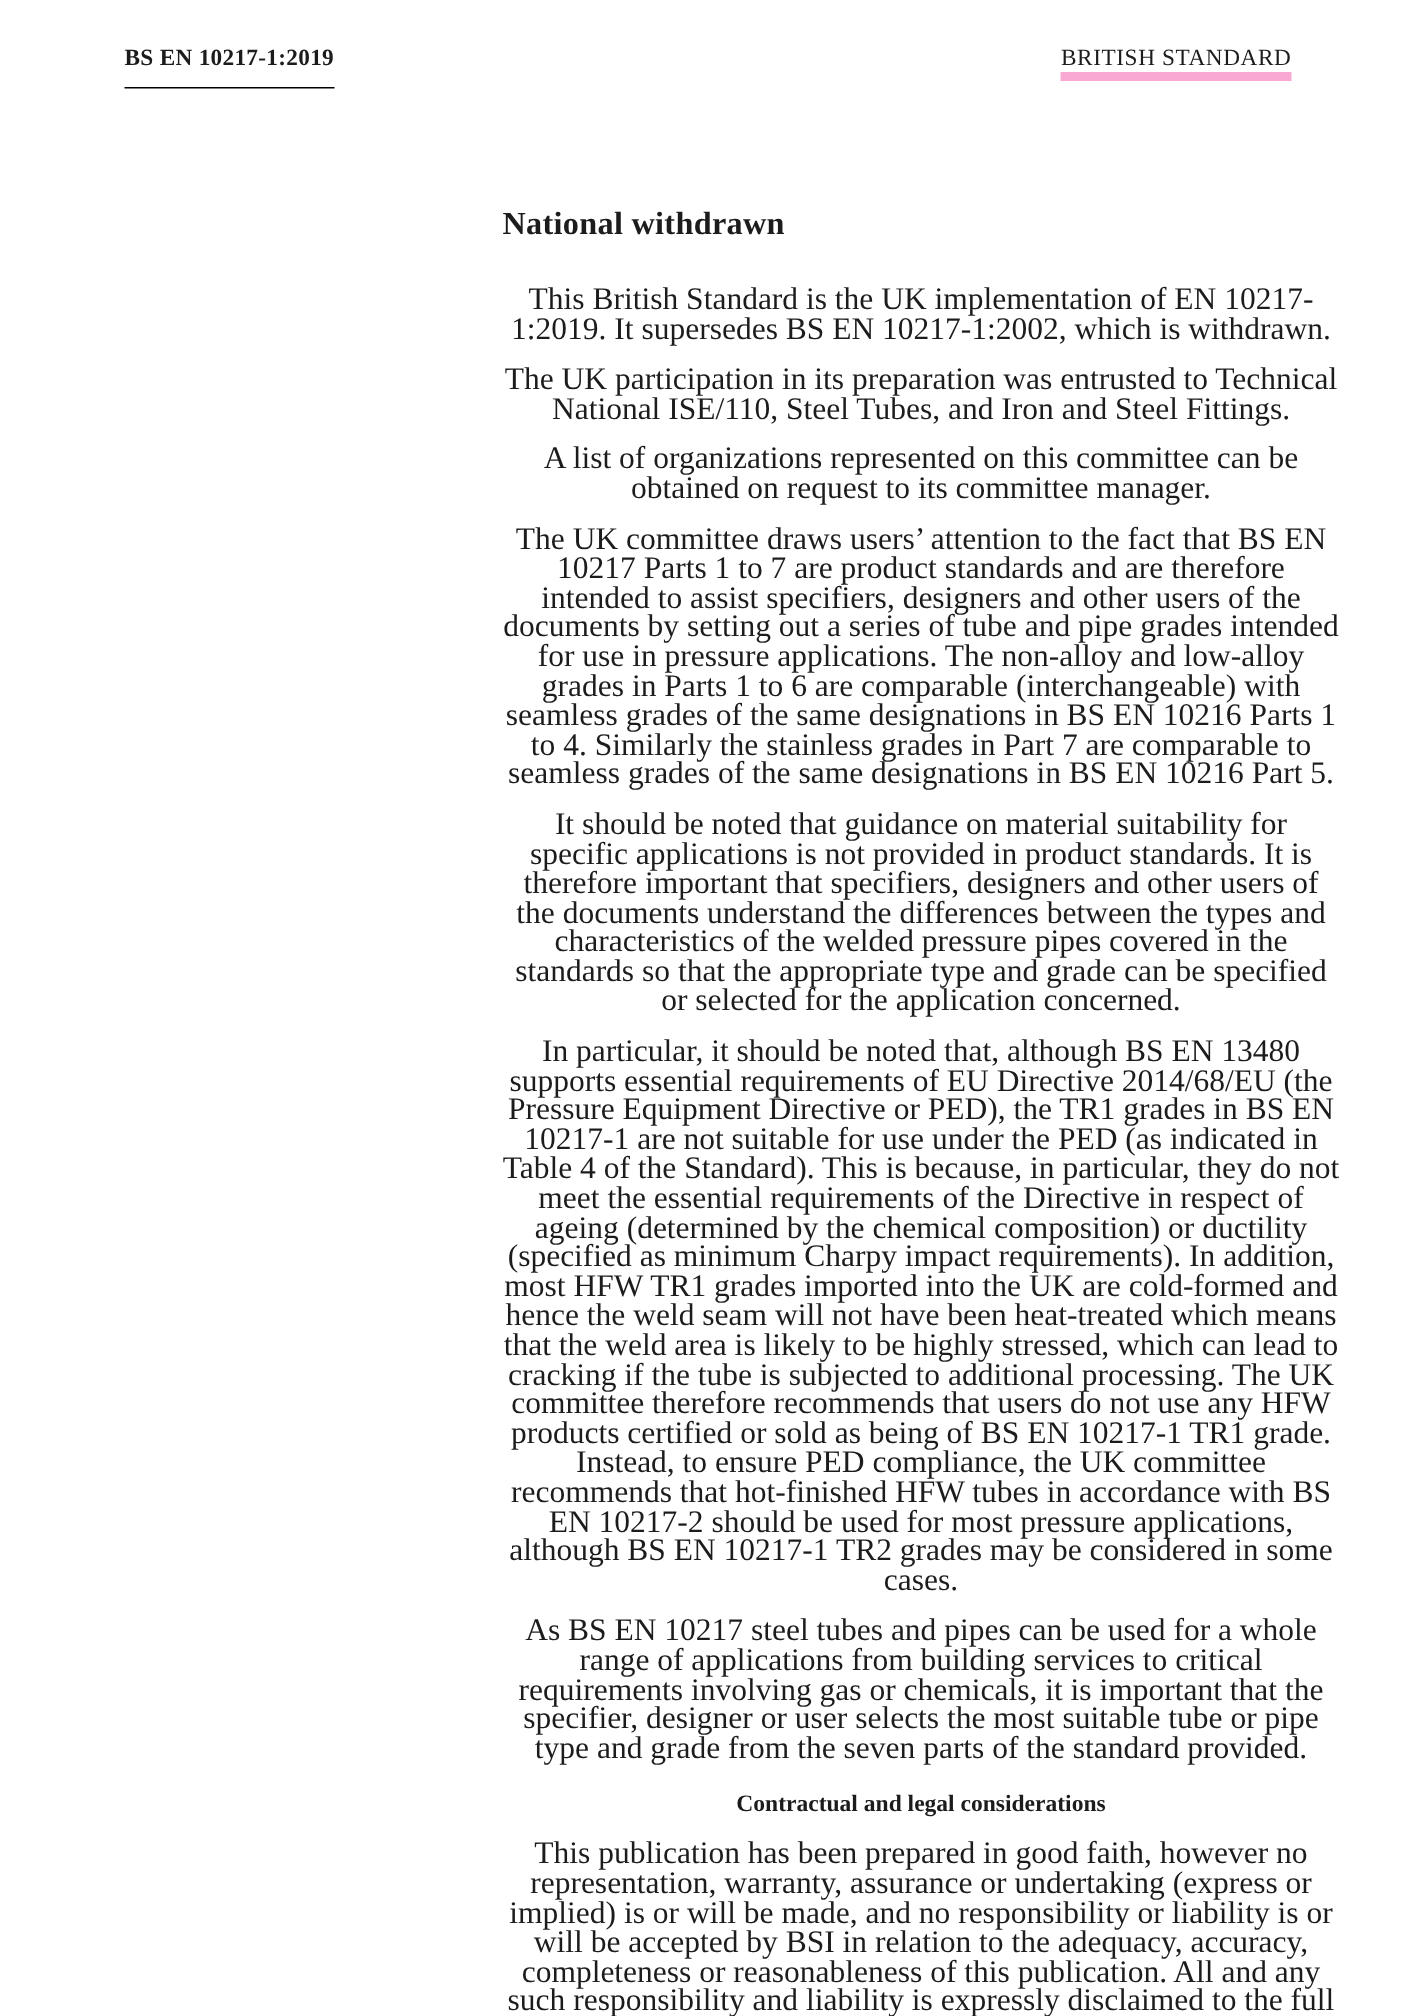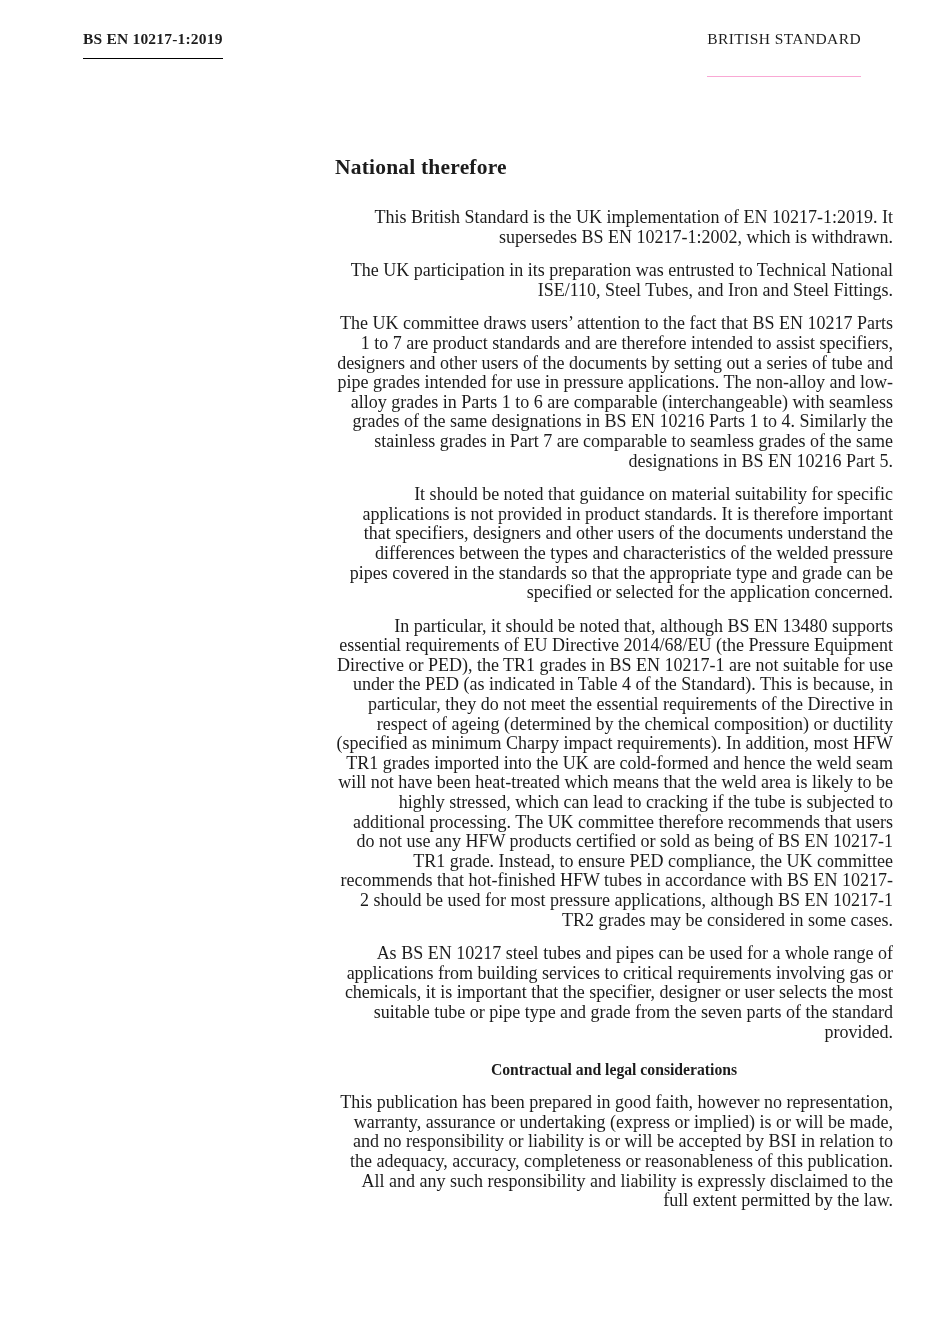--- a/index.html
+++ b/index.html
@@ -31,65 +31,66 @@
     font-weight: bold;
     font-size: 15.5px;
     letter-spacing: 0.2px;
     border-bottom: 1px solid #000;
     padding-bottom: 10px;
   }
   .standard-label {
     font-weight: normal;
     font-size: 15.5px;
     letter-spacing: 0.4px;
-    border-bottom: 1px solid #f9a8d4;
-    padding-bottom: 28px;
+    border-bottom: 6px solid #f9a8d4;
+    padding-bottom: 0;
   }
   .content {
     width: 558px;
     margin-left: 310px;
     margin-top: 78px;
   }
   .content h1 {
     font-size: 21.5px;
     font-weight: bold;
     letter-spacing: 0.2px;
     margin-bottom: 28px;
   }
   .content p {
-    font-size: 18px;
+    font-size: 21px;
     line-height: 19.6px;
     margin-bottom: 14px;
-    text-align: right;
+    text-align: center;
   }
   .content h2 {
     font-size: 15.7px;
     font-weight: bold;
     margin-top: 19px;
     margin-bottom: 14px;
     text-align: center;
   }
 </style>
 </head>
 <body>
 
 <div class="page">
 
   <header class="page-header">
     <span class="doc-number">BS EN 10217-1:2019</span>
     <span class="standard-label">BRITISH STANDARD</span>
   </header>
 
   <main class="content">
-    <h1>National therefore</h1>
+    <h1>National withdrawn</h1>
 
     <p>This British Standard is the UK implementation of EN 10217-1:2019. It supersedes BS EN 10217-1:2002, which is withdrawn.</p>
 
     <p>The UK participation in its preparation was entrusted to Technical National ISE/110, Steel Tubes, and Iron and Steel Fittings.</p>
 
+    <p>A list of organizations represented on this committee can be obtained on request to its committee manager.</p>
 
     <p>The UK committee draws users’ attention to the fact that BS EN 10217 Parts 1 to 7 are product standards and are therefore intended to assist specifiers, designers and other users of the documents by setting out a series of tube and pipe grades intended for use in pressure applications. The non-alloy and low-alloy grades in Parts 1 to 6 are comparable (interchangeable) with seamless grades of the same designations in BS EN 10216 Parts 1 to 4. Similarly the stainless grades in Part 7 are comparable to seamless grades of the same designations in BS EN 10216 Part 5.</p>
 
     <p>It should be noted that guidance on material suitability for specific applications is not provided in product standards. It is therefore important that specifiers, designers and other users of the documents understand the differences between the types and characteristics of the welded pressure pipes covered in the standards so that the appropriate type and grade can be specified or selected for the application concerned.</p>
 
     <p>In particular, it should be noted that, although BS EN 13480 supports essential requirements of EU Directive 2014/68/EU (the Pressure Equipment Directive or PED), the TR1 grades in BS EN 10217-1 are not suitable for use under the PED (as indicated in Table 4 of the Standard). This is because, in particular, they do not meet the essential requirements of the Directive in respect of ageing (determined by the chemical composition) or ductility (specified as minimum Charpy impact requirements). In addition, most HFW TR1 grades imported into the UK are cold-formed and hence the weld seam will not have been heat-treated which means that the weld area is likely to be highly stressed, which can lead to cracking if the tube is subjected to additional processing. The UK committee therefore recommends that users do not use any HFW products certified or sold as being of BS EN 10217-1 TR1 grade. Instead, to ensure PED compliance, the UK committee recommends that hot-finished HFW tubes in accordance with BS EN 10217-2 should be used for most pressure applications, although BS EN 10217-1 TR2 grades may be considered in some cases.</p>
 
     <p>As BS EN 10217 steel tubes and pipes can be used for a whole range of applications from building services to critical requirements involving gas or chemicals, it is important that the specifier, designer or user selects the most suitable tube or pipe type and grade from the seven parts of the standard provided.</p>
 
     <h2>Contractual and legal considerations</h2>

